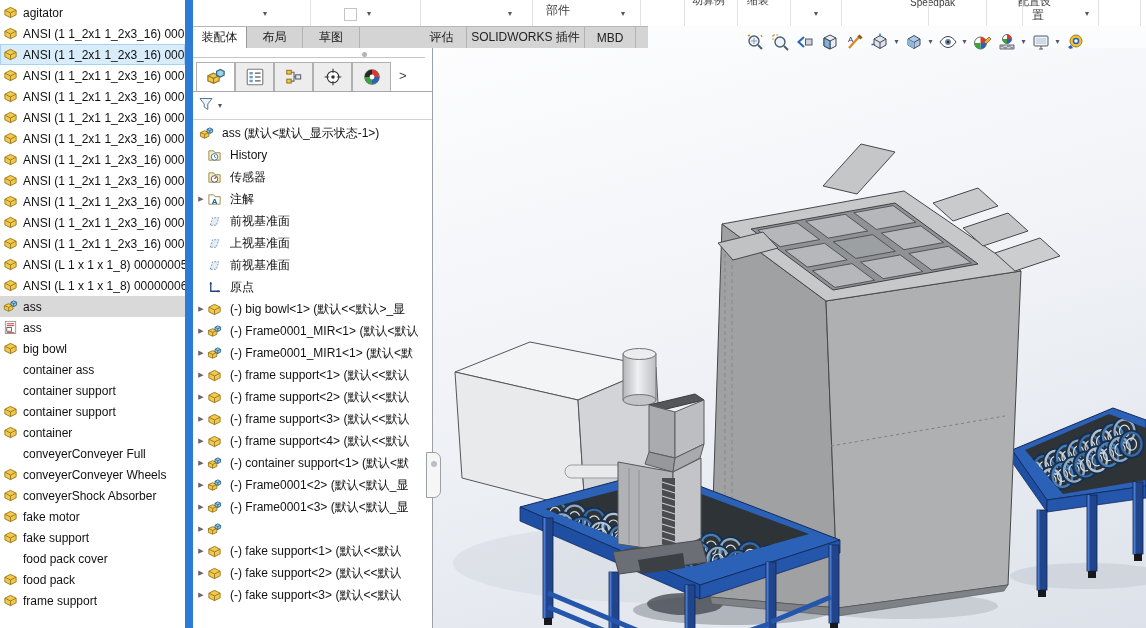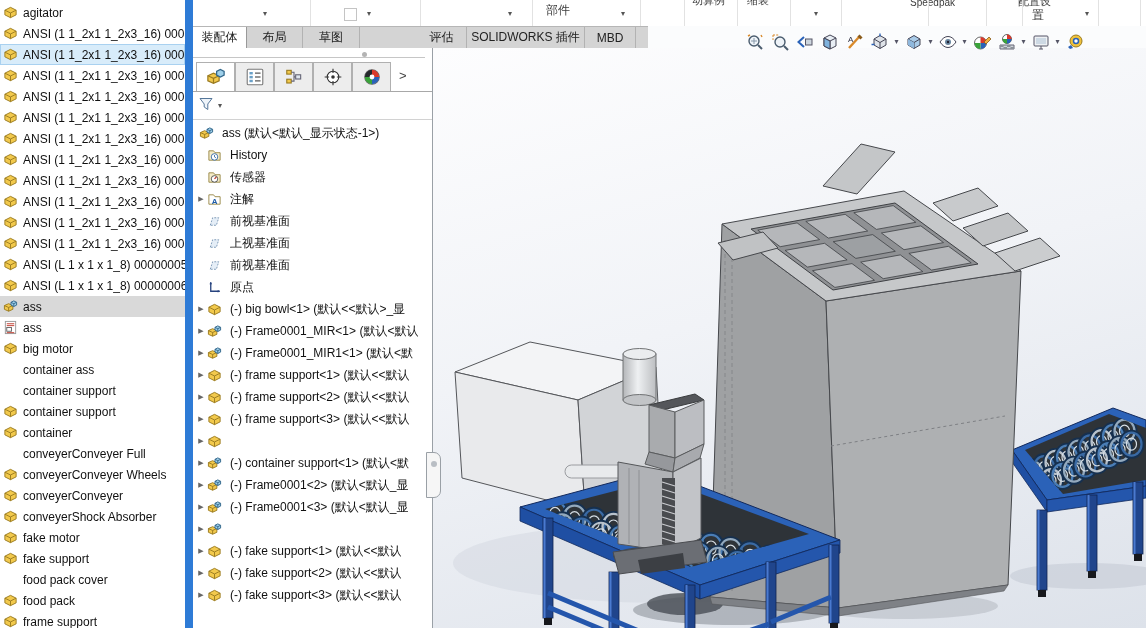--- a/index.html
+++ b/index.html
@@ -207,21 +207,21 @@
         </span>
         <span>ass</span>
       </div>
       <div class="frow">
         <span style="display:flex">
           <svg viewBox="0 0 16 16">
             <path d="M2 5.5 8 2.5l6 3v5l-6 3-6-3z" fill="#f2c94c" stroke="#9a7b20"></path>
             <path d="M2 5.5l6 3 6-3M8 8.5v5" fill="none" stroke="#9a7b20"></path>
           </svg>
         </span>
-        <span>big motor</span>
+        <span>big bowl</span>
       </div>
       <div class="frow">
         <span style="display:flex">
           <svg viewBox="0 0 16 16"></svg>
         </span>
         <span>container ass</span>
       </div>
       <div class="frow">
         <span style="display:flex">
           <svg viewBox="0 0 16 16"></svg>
@@ -253,29 +253,20 @@
         <span>conveyerConveyer Full</span>
       </div>
       <div class="frow">
         <span style="display:flex">
           <svg viewBox="0 0 16 16">
             <path d="M2 5.5 8 2.5l6 3v5l-6 3-6-3z" fill="#f2c94c" stroke="#9a7b20"></path>
             <path d="M2 5.5l6 3 6-3M8 8.5v5" fill="none" stroke="#9a7b20"></path>
           </svg>
         </span>
         <span>conveyerConveyer Wheels</span>
-      </div>
-      <div class="frow">
-        <span style="display:flex">
-          <svg viewBox="0 0 16 16">
-            <path d="M2 5.5 8 2.5l6 3v5l-6 3-6-3z" fill="#f2c94c" stroke="#9a7b20"></path>
-            <path d="M2 5.5l6 3 6-3M8 8.5v5" fill="none" stroke="#9a7b20"></path>
-          </svg>
-        </span>
-        <span>conveyerConveyer</span>
       </div>
       <div class="frow">
         <span style="display:flex">
           <svg viewBox="0 0 16 16">
             <path d="M2 5.5 8 2.5l6 3v5l-6 3-6-3z" fill="#f2c94c" stroke="#9a7b20"></path>
             <path d="M2 5.5l6 3 6-3M8 8.5v5" fill="none" stroke="#9a7b20"></path>
           </svg>
         </span>
         <span>conveyerShock Absorber</span>
       </div>
@@ -703,20 +694,21 @@
         <span>(-) frame support&lt;3&gt; (默认&lt;&lt;默认</span>
       </div>
       <div class="trow">
         <span class="arr">▶</span>
         <span style="display:flex;margin-right:4px">
           <svg viewBox="0 0 16 16">
             <path d="M2 5.5 8 2.5l6 3v5l-6 3-6-3z" fill="#f2c94c" stroke="#9a7b20"></path>
             <path d="M2 5.5l6 3 6-3M8 8.5v5" fill="none" stroke="#9a7b20"></path>
           </svg>
         </span>
+        <span>(-) frame support&lt;4&gt; (默认&lt;&lt;默认</span>
       </div>
       <div class="trow">
         <span class="arr">▶</span>
         <span style="display:flex;margin-right:4px">
           <svg viewBox="0 0 16 16">
             <path d="M1.5 7 6 5l4.5 2v4L6 13l-4.5-2z" fill="#f2c94c" stroke="#9a7b20"></path>
             <path d="M1.5 7 6 9l4.5-2M6 9v4" fill="none" stroke="#9a7b20"></path>
             <path d="M8.5 3.5 11.5 2l3 1.5v3l-3 1.5-3-1.5z" fill="#9fd0ea" stroke="#33688c"></path>
             <path d="M8.5 3.5l3 1.5 3-1.5M11.5 5v3" fill="none" stroke="#33688c"></path>
           </svg>

